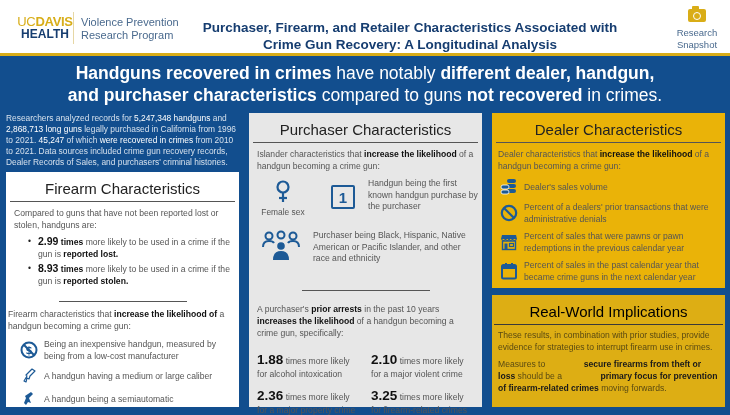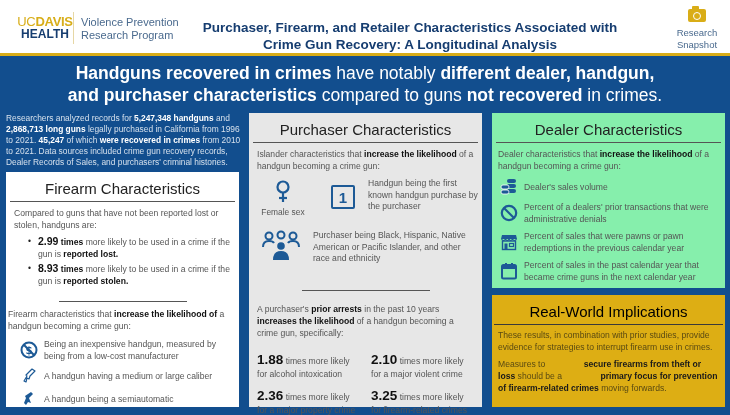--- a/index.html
+++ b/index.html
@@ -20,21 +20,21 @@
   .snapshot .cam::after { content: ""; position: absolute; left: 4px; top: -3px; width: 7px; height: 3px; background: #D9AD17; border-radius: 1px 1px 0 0; }
   .snapshot .label { color: #4A6A8E; font-size: 9.5px; line-height: 12px; margin-top: 1px; }
 
   .gold-line { position: absolute; left: 0; top: 53px; width: 730px; height: 3px; background: #D9AD17; }
   .blue-band { position: absolute; left: 0; top: 56px; width: 730px; height: 359px; background: #124E8E; }
 
   .headline { position: absolute; left: 0; top: 62px; width: 730px; text-align: center; color: #fff; font-size: 17.5px; line-height: 22px; font-weight: normal; }
   .headline b { font-weight: bold; }
 
   .intro { position: absolute; left: 6px; top: 113px; width: 236px; color: #D5E0EC; font-size: 8.4px; line-height: 11px; }
-  .intro b { color: #fff; font-weight: bold; }
+  .intro b { color: #fff; font-weight: normal; }
 
   .panel { position: absolute; }
   .panel h2 { font-weight: normal; text-align: center; color: #222; }
   .panel .rule { height: 1px; background: #555; }
 
   .p-firearm { left: 6px; top: 172px; width: 233px; height: 235px; background: #fff; }
   .p-firearm h2 { font-size: 15px; margin-top: 8px; }
   .p-firearm .rule { margin: 4px 4px 0 4px; }
   .body-text { color: #555; font-size: 8.6px; line-height: 12px; }
   .body-text b { color: #111; font-weight: bold; }
@@ -53,21 +53,21 @@
 
   .p-purchaser { left: 249px; top: 113px; width: 233px; height: 294px; background: #E7E7E7; }
   .p-purchaser h2 { font-size: 15px; margin-top: 8px; }
   .p-purchaser .rule { margin: 4px 4px 0 4px; }
   .p-purchaser .lead { margin: 5px 6px 0 8px; }
   .pc-grid { position: relative; height: 112px; margin-top: 6px; }
   .stat-grid { display: grid; grid-template-columns: 114px 112px; column-gap: 0; row-gap: 8px; margin: 14px 4px 0 8px; }
   .stat .big { font-size: 13.5px; font-weight: bold; color: #111; }
   .stat { font-size: 8.6px; line-height: 13px; color: #555; }
 
-  .p-dealer { left: 492px; top: 113px; width: 233px; height: 175px; background: #86efac; }
+  .p-dealer { left: 492px; top: 113px; width: 233px; height: 175px; background: #eab308; }
   .p-dealer h2 { font-size: 15px; margin-top: 8px; }
   .p-dealer .rule { margin: 4px 4px 0 4px; }
   .p-dealer .lead { margin: 5px 6px 0 6px; }
   .d-items { margin: 6px 4px 0 2px; }
   .d-items .icon-row { margin-bottom: 5px; min-height: 24px; }
   .d-items .icon-row.single { min-height: 14px; }
 
   .p-impl { left: 492px; top: 295px; width: 233px; height: 112px; background: #DDAE14; }
   .p-impl h2 { font-size: 15px; margin-top: 8px; color: #000000; }
   .p-impl .rule { margin: 4px 2px 0 2px; background: #3a3a3a; }

